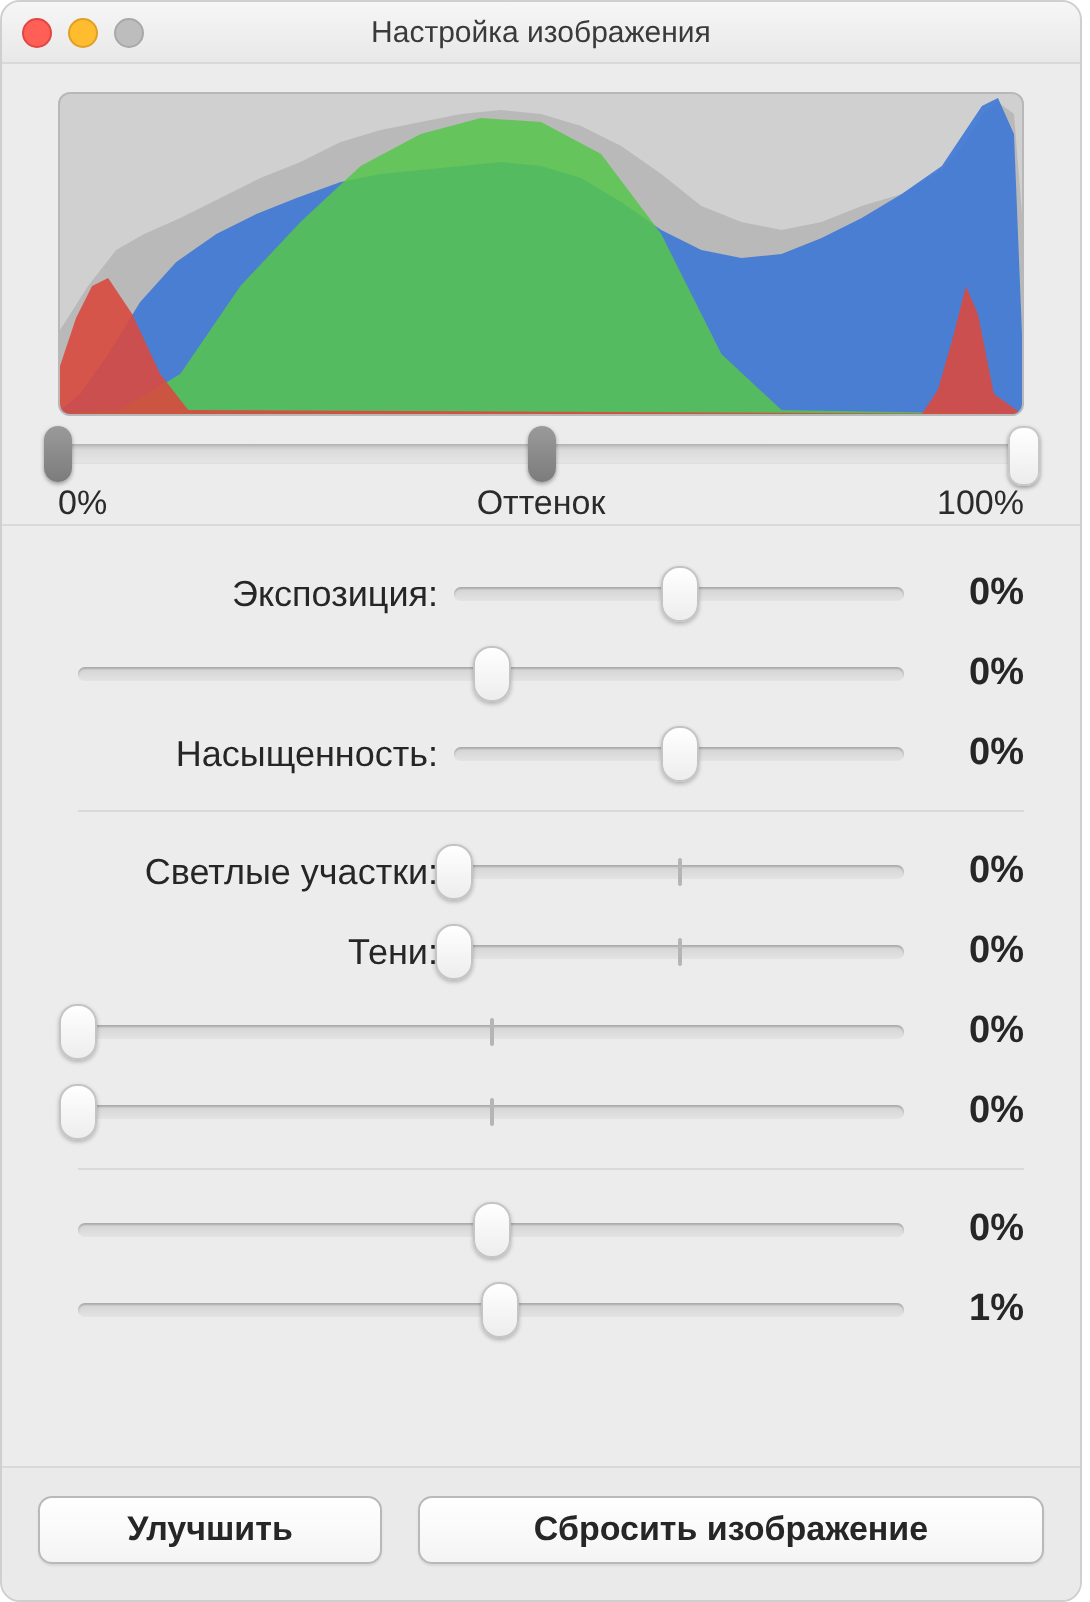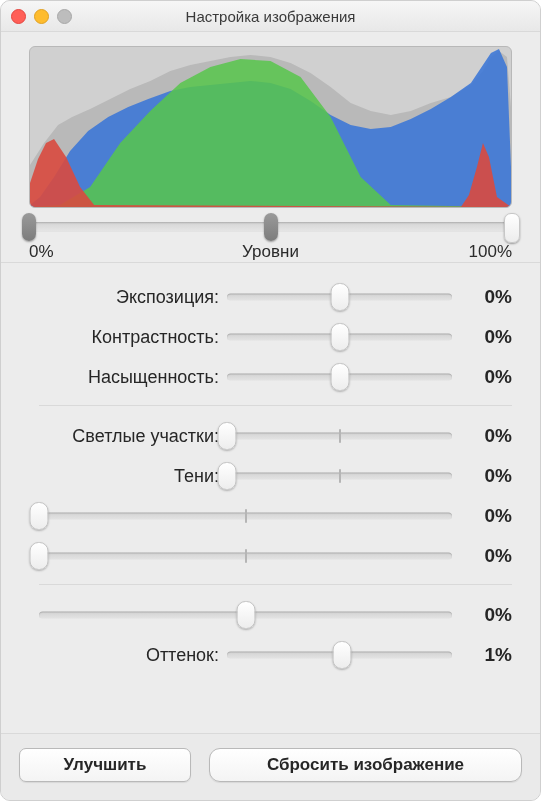--- a/index.html
+++ b/index.html
@@ -144,21 +144,21 @@
     height:32px;
     border-radius:7px;
     background:linear-gradient(#ffffff,#f4f4f4);
     border:1px solid var(--btn-border);
     box-shadow:0 1px 1px rgba(0,0,0,.08);
     font-size:17px;color:#262626;
     display:flex;align-items:center;justify-content:center;
     cursor:default;
   }
   .btn.enhance{flex:0 0 170px;}
-  .btn.reset{flex:1;border-radius:11px;}
+  .btn.reset{flex:1;}
 </style>
 </head>
 <body>
 
 <div class="window">
 
   <div class="titlebar">
     <div class="traffic">
       <div class="dot red"></div>
       <div class="dot yellow"></div>
@@ -182,40 +182,39 @@
       </svg>
     </div>
 
     <div class="levels">
       <div class="rail"></div>
       <div class="lthumb grey" style="left: 0%;"></div>
       <div class="lthumb grey" style="left: 50%;"></div>
       <div class="lthumb white" style="left: 100%;"></div>
       <div class="labels">
         <span>0%</span>
-        <span>Уровни</span>
+        <span>Оттенок</span>
         <span>100%</span>
       </div>
     </div>
   </div>
 
   <div class="sep"></div>
 
   <div class="sliders" id="sliders">
       <div class="group">
         <div class="row">
           <div class="lab">Экспозиция:</div>
           <div class="slider">
             <div class="track"></div>
             <div class="knob" style="left: 50%;"></div>
           </div>
           <div class="val">0%</div>
         </div>
         <div class="row">
-          <div class="lab">Контрастность:</div>
           <div class="slider">
             <div class="track"></div>
             <div class="knob" style="left: 50%;"></div>
           </div>
           <div class="val">0%</div>
         </div>
         <div class="row">
           <div class="lab">Насыщенность:</div>
           <div class="slider">
             <div class="track"></div>
@@ -264,21 +263,20 @@
       <div class="sep"></div>
       <div class="group">
         <div class="row">
           <div class="slider">
             <div class="track"></div>
             <div class="knob" style="left: 50%;"></div>
           </div>
           <div class="val">0%</div>
         </div>
         <div class="row">
-          <div class="lab">Оттенок:</div>
           <div class="slider">
             <div class="track"></div>
             <div class="knob" style="left: 51%;"></div>
           </div>
           <div class="val">1%</div>
         </div>
       </div>
     </div>
 
   <div class="footer">

